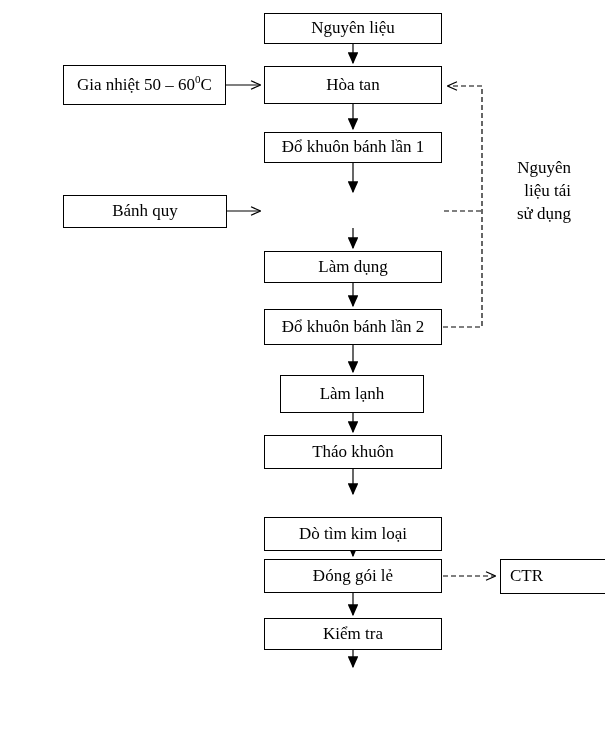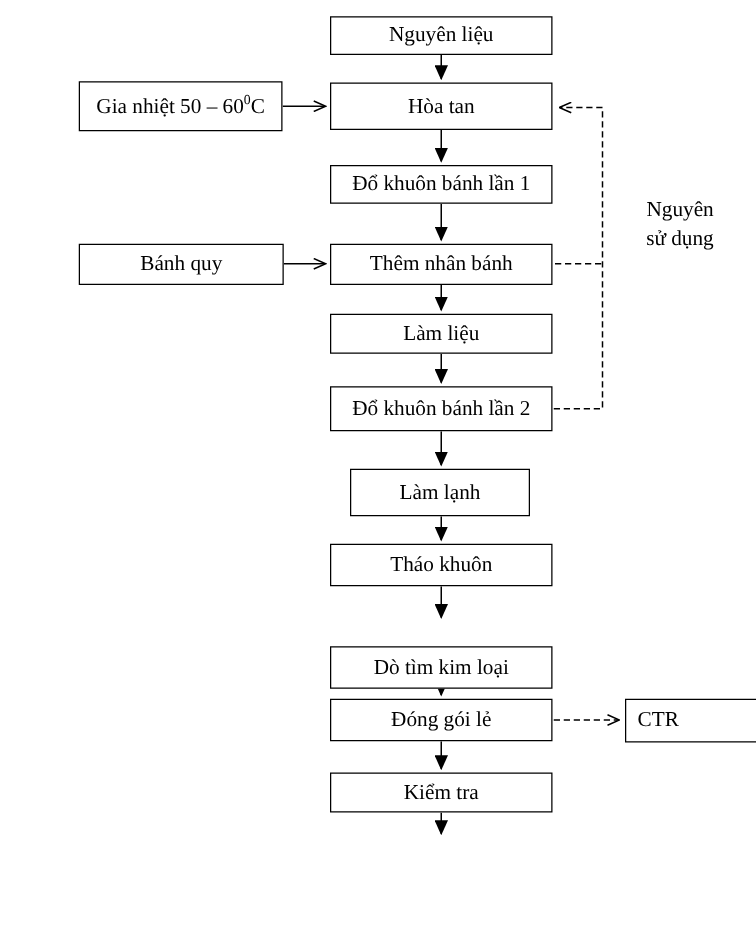--- a/index.html
+++ b/index.html
@@ -97,25 +97,22 @@
 
   <div class="box" style="left:220px;top:13px;width:178px;height:31px">
     <span>Nguyên liệu</span>
   </div>
   <div class="box" style="left:220px;top:66px;width:178px;height:38px">
     <span>Hòa tan</span>
   </div>
   <div class="box" style="left:220px;top:132px;width:178px;height:31px">
     <span>Đổ khuôn bánh lần 1</span>
   </div>
-  <div class="box" style="left:220px;top:195px;width:178px;height:33px">
-    <span>Thêm nhân bánh</span>
-  </div>
   <div class="box" style="left:220px;top:251px;width:178px;height:32px">
-    <span>Làm liệu</span>
+    <span>Làm dụng</span>
   </div>
   <div class="box" style="left:220px;top:309px;width:178px;height:36px">
     <span>Đổ khuôn bánh lần 2</span>
   </div>
   <div class="box" style="left:236px;top:375px;width:144px;height:38px">
     <span>Làm lạnh</span>
   </div>
   <div class="box" style="left:220px;top:435px;width:178px;height:34px">
     <span>Tháo khuôn</span>
   </div>
@@ -135,17 +132,18 @@
   <div class="box" style="left:19px;top:195px;width:164px;height:33px">
     <span>Bánh quy</span>
   </div>
 
   <div class="box left-text" style="left:456px;top:559px;width:124px;height:35px">
     <span>CTR</span>
   </div>
 
   <div class="recycle-note">
     <div>Nguyên</div>
+    <div>liệu tái</div>
     <div>sử dụng</div>
   </div>
 
 
 </div>
 
 </body></html>

